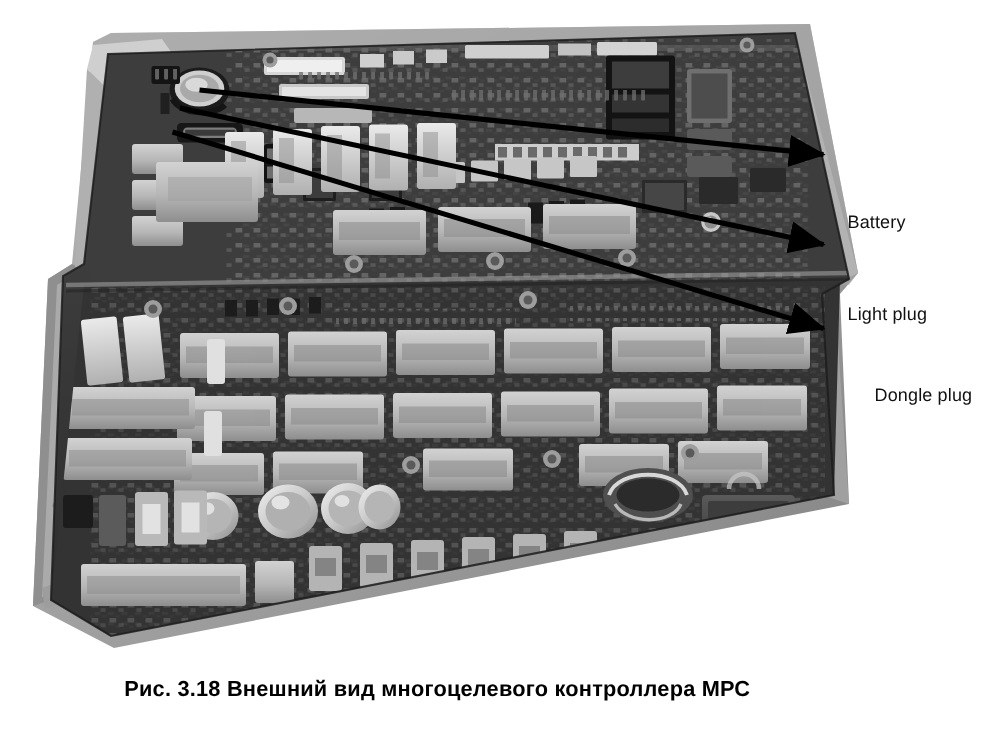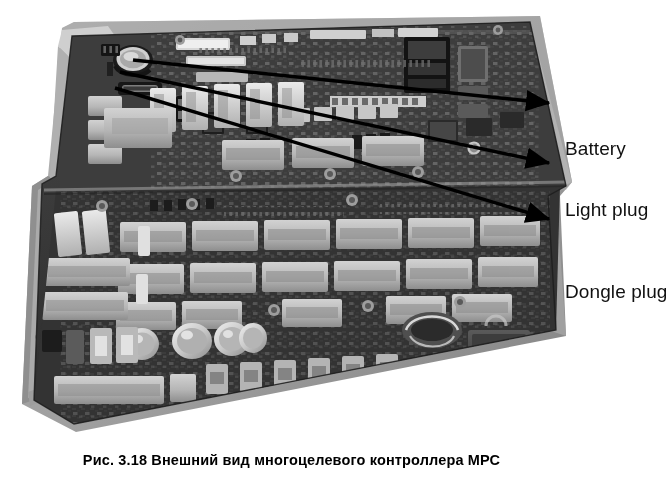--- a/index.html
+++ b/index.html
@@ -8,29 +8,29 @@
     width:666px;height:488px;position:relative;overflow:hidden;
     font-family:"Liberation Sans","DejaVu Sans",sans-serif;
     background:#ffffff;color:#000;
   }
   #figure{position:absolute;left:0;top:0;width:666px;height:488px;}
   #photo{position:absolute;left:0;top:0;width:666px;height:440px;}
   #photo svg{display:block;width:666px;height:440px;}
 
   .callout-label{
     position:absolute;
-    font-size:19px;
+    font-size:12px;
     line-height:15px;
     color:#111111;
     white-space:nowrap;
     letter-spacing:0.1px;
   }
   #label-battery{left:565px;top:141px;}
   #label-lightdiode{left:565px;top:202px;}
-  #label-dongleplug{left:565px;top:256px;margin-top:28px;}
+  #label-dongleplug{left:583px;top:256px;}
 
   #caption{
     position:absolute;left:0;top:452px;width:583px;
     text-align:center;
     font-size:14.5px;font-weight:bold;color:#000;
     letter-spacing:0.15px;
   }
 </style>
 </head>
 <body>

